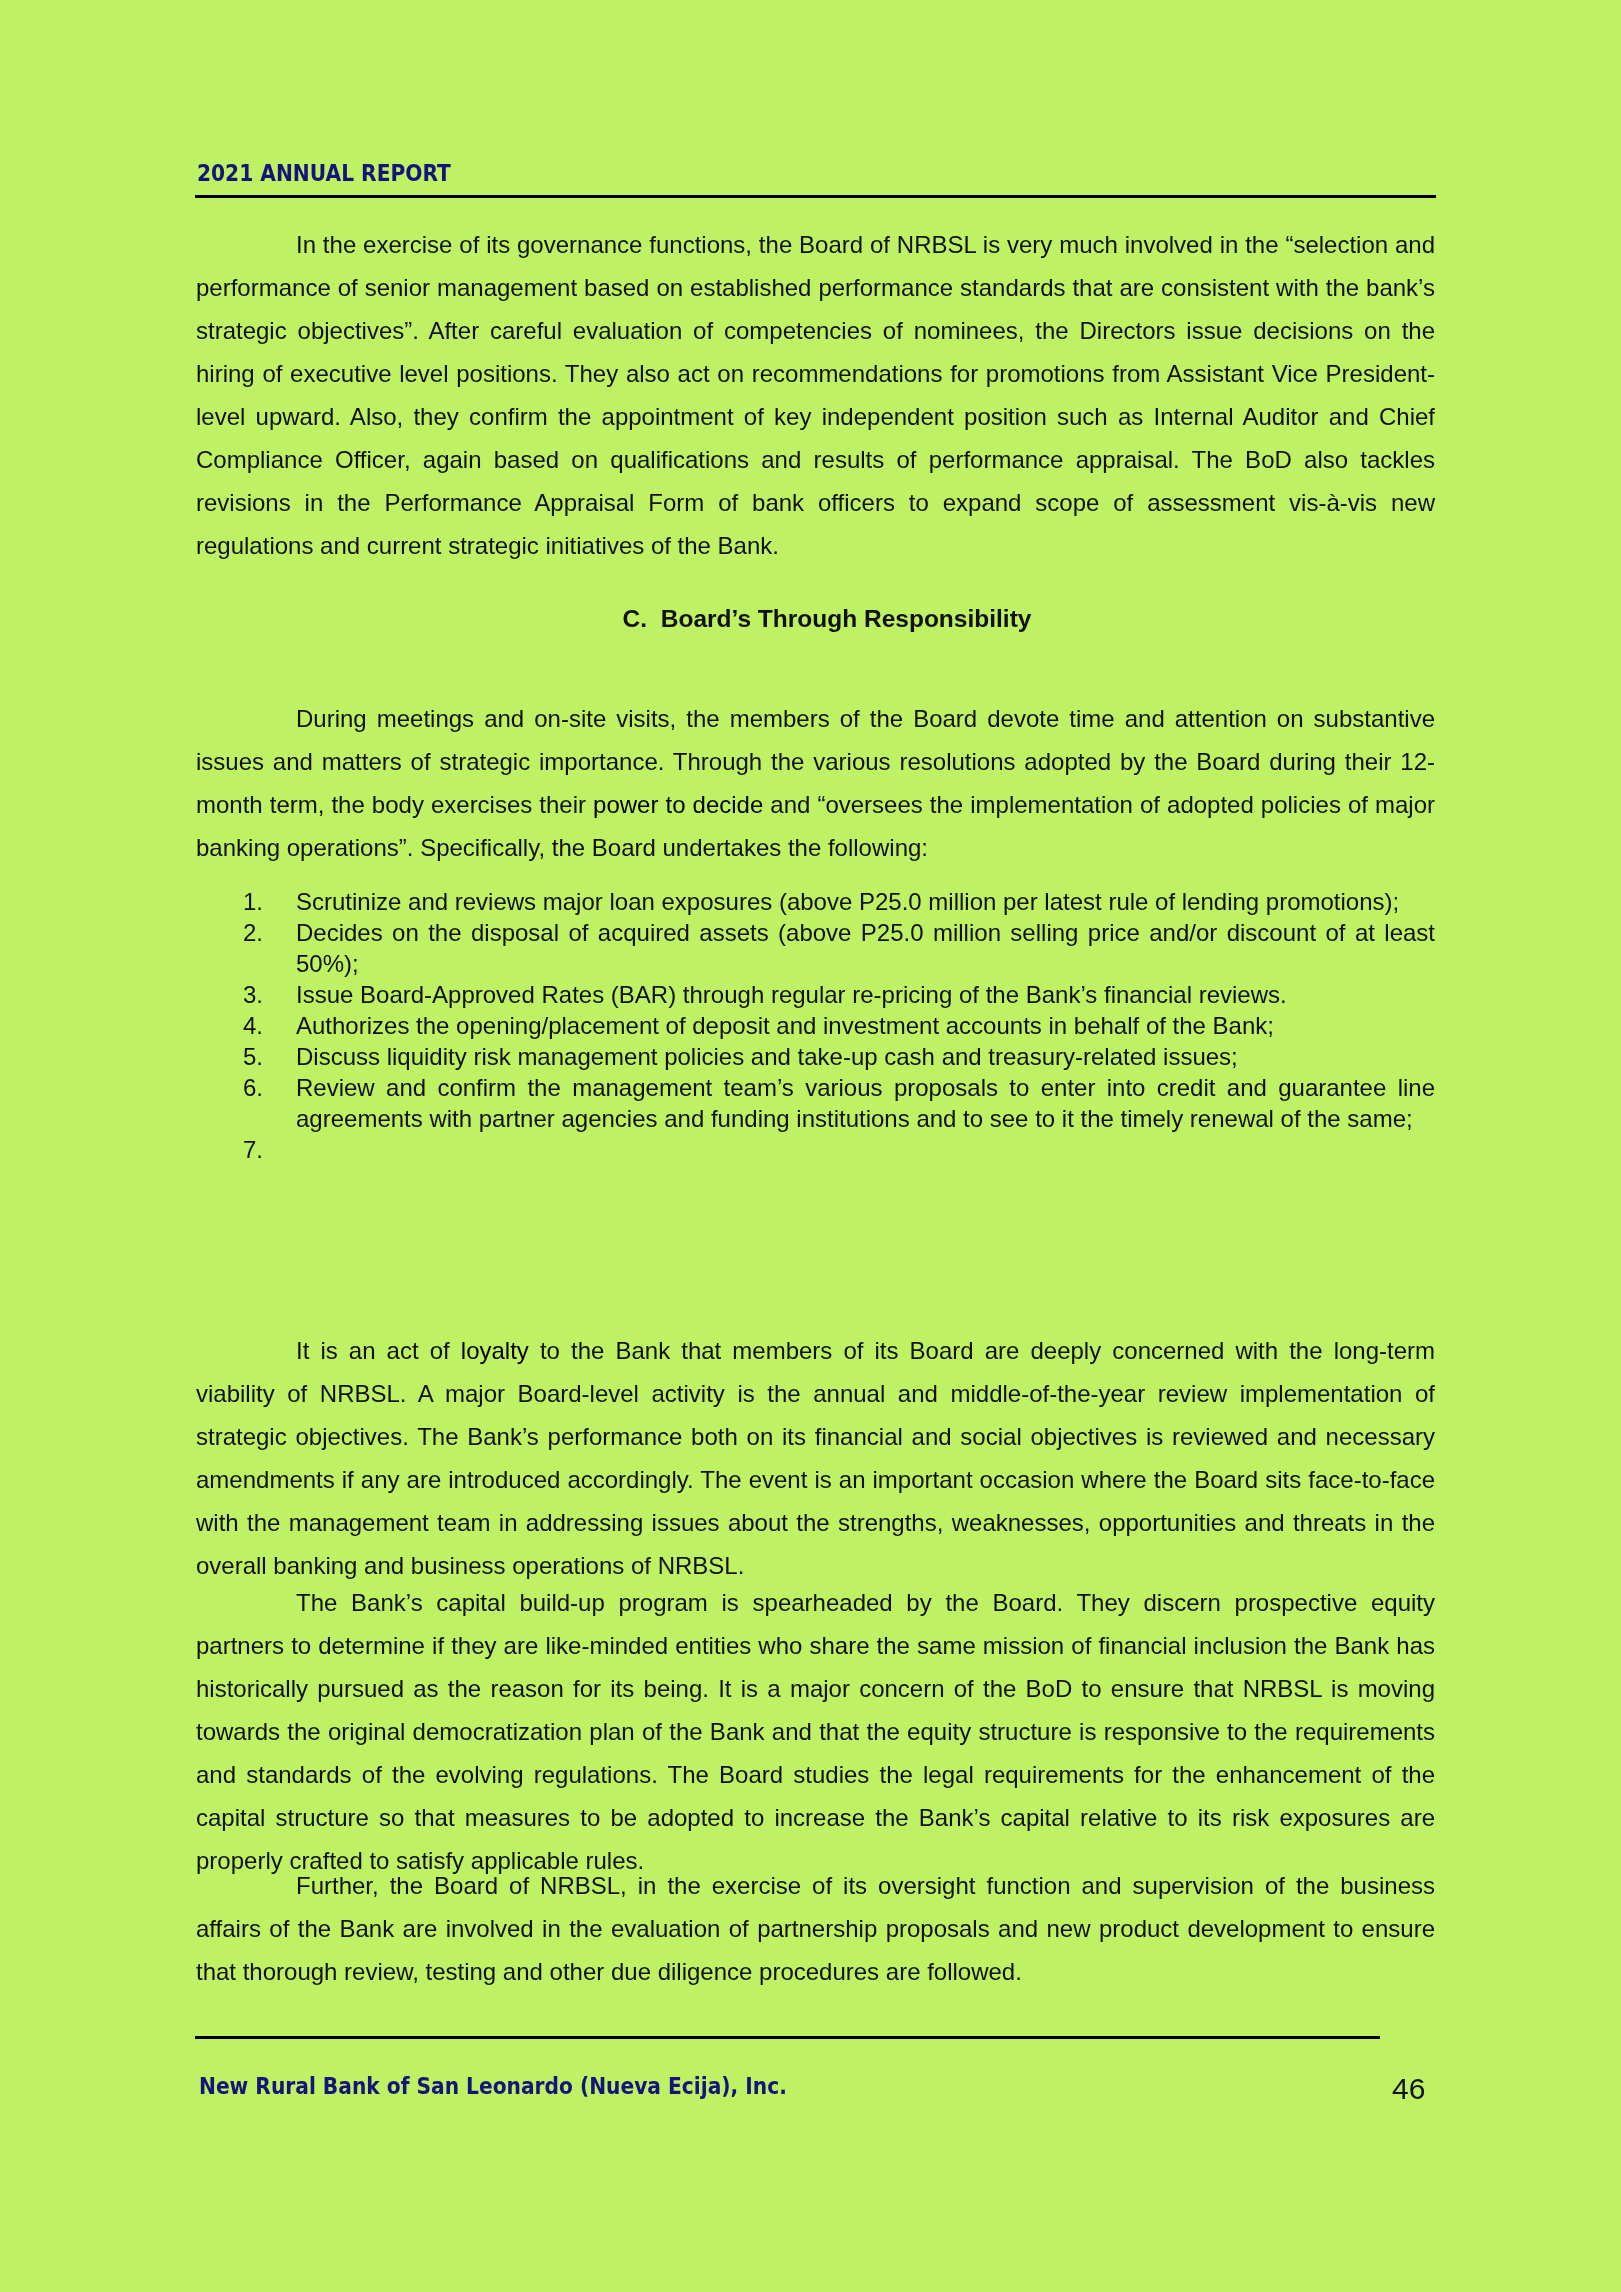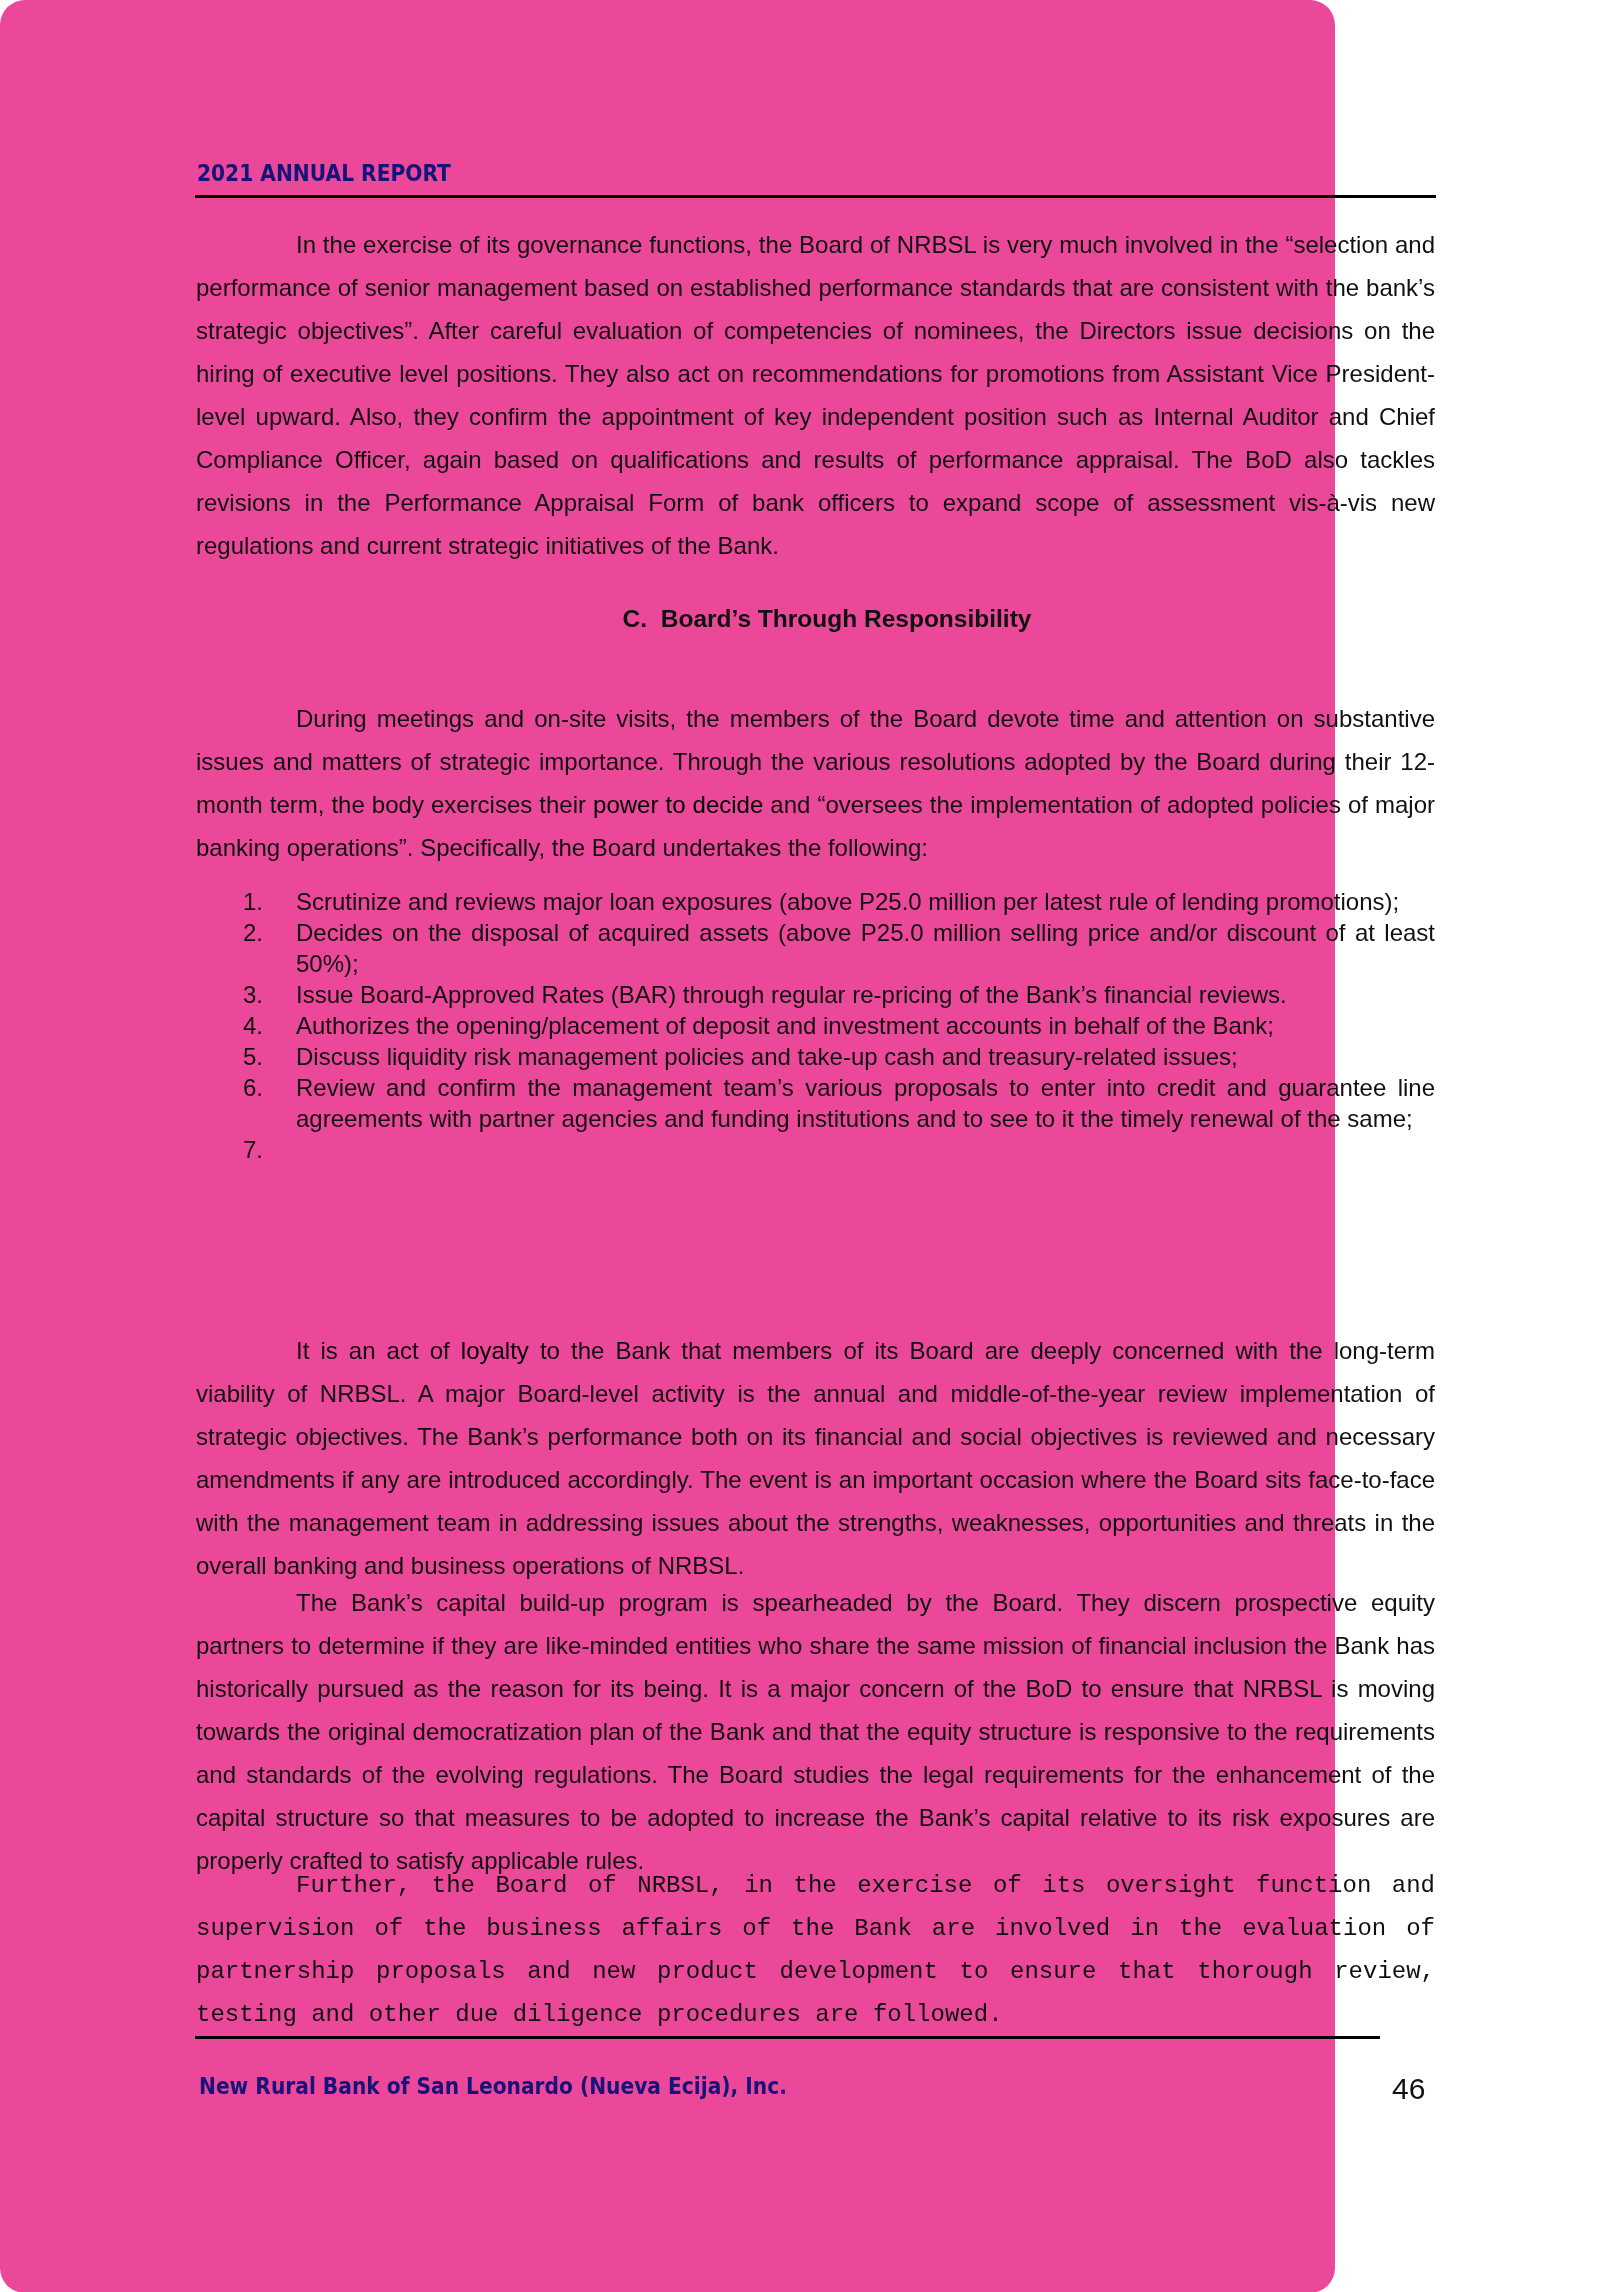--- a/index.html
+++ b/index.html
@@ -1,17 +1,17 @@
 <!DOCTYPE html>
 <html><head>
 <meta charset="utf-8">
 <style>
   html, body { margin: 0; padding: 0; background: #ffffff; }
   body { width: 1621px; height: 2293px; position: relative; overflow: hidden; }
-  .page { position: absolute; left: 0; top: 0; width: 1335px; height: 2293px; background: #ec4899; border-radius: 25px; }
+  .page { position: absolute; left: 0; top: 0; width: 1621px; height: 2293px; background: #bef264; }
   .header-title {
     position: absolute; left: 197px; top: 159px;
     font-family: "DejaVu Sans", sans-serif; font-weight: bold;
     font-size: 23.5px; color: #14147a; letter-spacing: 0px;
     transform: scaleX(0.86); transform-origin: left center;
   }
   .header-rule { position: absolute; left: 195px; top: 195px; width: 1241px; height: 2.9px; background: #000; }
   .body {
     position: absolute; left: 196px; width: 1239px;
     font-family: "Liberation Sans", sans-serif; font-size: 24px; line-height: 43px; color: #111;
@@ -71,21 +71,21 @@
   </ol>
 
   <div class="body" style="top:1329px;">
     <p class="para"><span>It is an act of </span><b>loyalty</b><span> to the Bank that members of its Board are deeply concerned with the long-term viability of NRBSL. A major Board-level activity is the annual and middle-of-the-year review implementation of strategic objectives. The Bank’s performance both on its financial and social objectives is reviewed and necessary amendments if any are introduced accordingly. The event is an important occasion where the Board sits face-to-face with the management team in addressing issues about the strengths, weaknesses, opportunities and threats in the overall banking and business operations of NRBSL.</span></p>
   </div>
 
   <div class="body" style="top:1581px;">
     <p class="para">The Bank’s capital build-up program is spearheaded by the Board. They discern prospective equity partners to determine if they are like-minded entities who share the same mission of financial inclusion the Bank has historically pursued as the reason for its being. It is a major concern of the BoD to ensure that NRBSL is moving towards the original democratization plan of the Bank and that the equity structure is responsive to the requirements and standards of the evolving regulations. The Board studies the legal requirements for the enhancement of the capital structure so that measures to be adopted to increase the Bank’s capital relative to its risk exposures are properly crafted to satisfy applicable rules.</p>
   </div>
 
-  <div class="body" style="top:1864px;font-family:Liberation Mono, monospace;">
+  <div class="body" style="top:1864px;">
     <p class="para">Further, the Board of NRBSL, in the exercise of its oversight function and supervision of the business affairs of the Bank are involved in the evaluation of partnership proposals and new product development to ensure that thorough review, testing and other due diligence procedures are followed.</p>
   </div>
 
   <div class="footer-rule"></div>
   <div class="footer-bank">New Rural Bank of San Leonardo (Nueva Ecija), Inc.</div>
   <div class="footer-page">46</div>
 
 </div>
 
 

